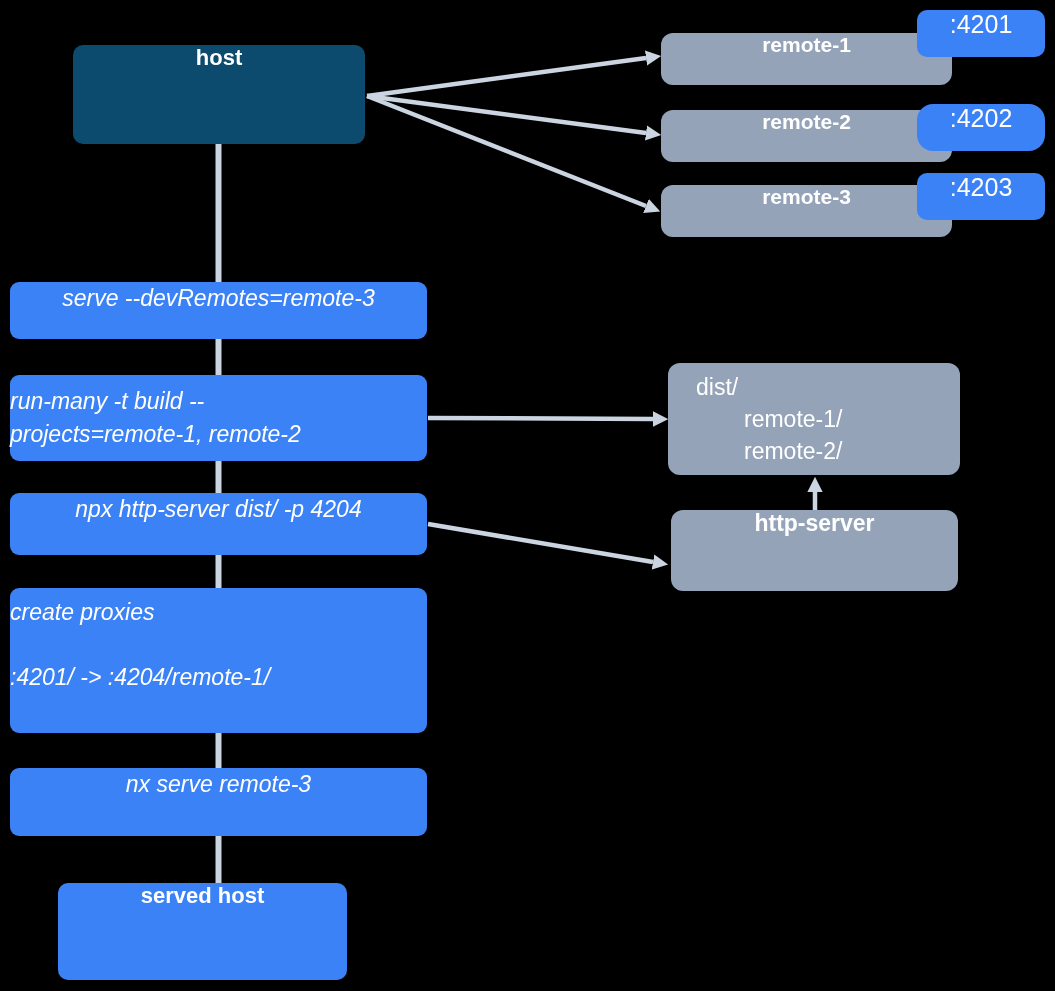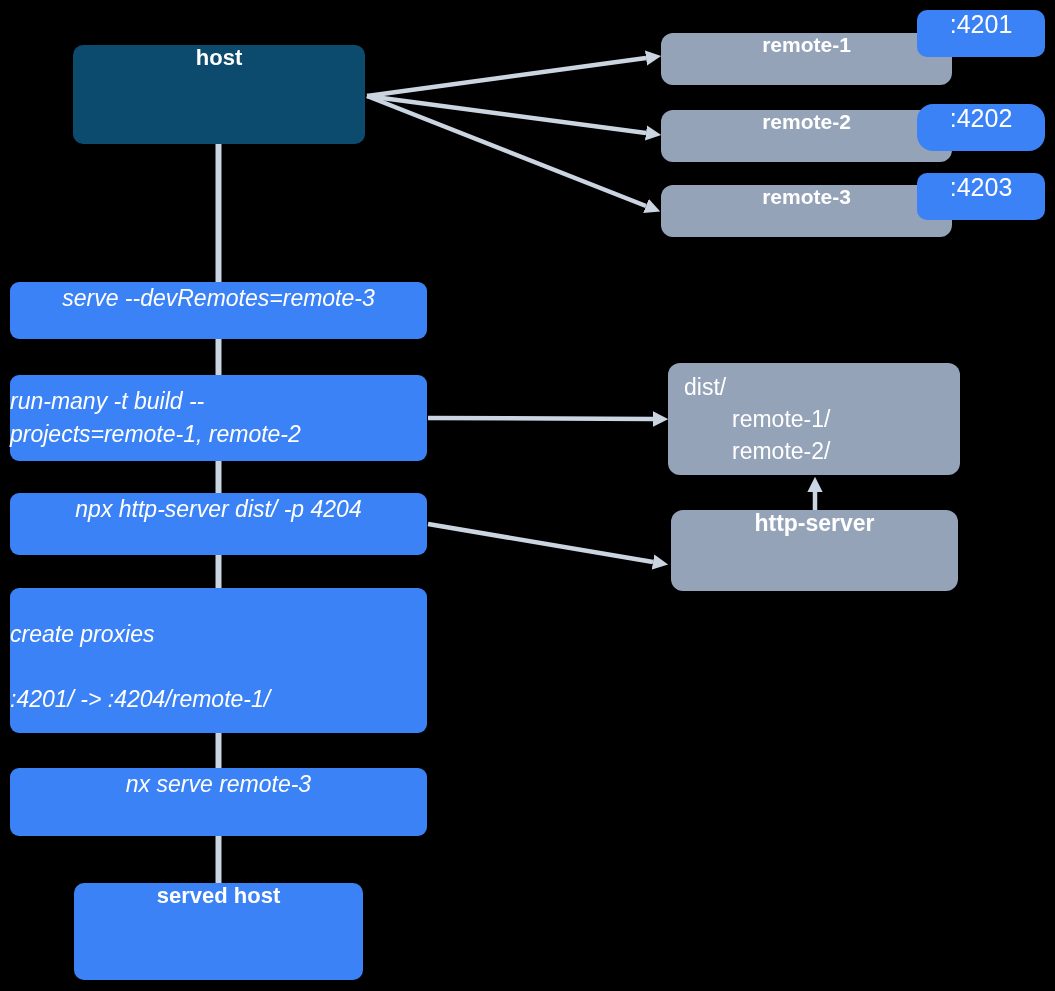--- a/index.html
+++ b/index.html
@@ -26,21 +26,21 @@
     justify-content: center;
     text-align: center;
     z-index: 2;
   }
   .host-node {
     left: 73px; top: 45px; width: 292px; height: 99px;
     background: #0c4a6e; border-radius: 10px;
     font-size: 22px; font-weight: bold;
   }
   .served-host-node {
-    left: 74px; top: 883px; width: 289px; height: 97px;
+    left: 58px; top: 883px; width: 289px; height: 97px;
     background: #3b82f6; border-radius: 10px;
     font-size: 22px; font-weight: bold;
   }
   .remote-node {
     left: 661px; width: 291px; height: 52px;
     background: #94a3b8; border-radius: 12px;
     font-size: 21px; font-weight: bold;
   }
   .remote-1 { top: 33px; }
   .remote-2 { top: 110px; }
@@ -58,30 +58,30 @@
     left: 10px; width: 417px;
     background: #3b82f6; border-radius: 9px;
     font-size: 23px; font-weight: normal;
     line-height: 33px;
     font-style: italic;
   }
   .cmd-serve   { top: 282px; height: 57px; }
   .cmd-build   { top: 375px; height: 86px; flex-direction: column; }
   .cmd-http    { top: 493px; height: 62px; }
   .cmd-proxies { top: 588px; height: 145px; flex-direction: column;
-                 justify-content: flex-start; padding-top: 30px; }
+                 justify-content: flex-start; padding-top: 8px; }
   .cmd-nxserve { top: 768px; height: 68px; }
   .cmd-proxies .spacer { height: 33px; }
   .cmd-proxies .rule { line-height: 31px; }
   .dist-node {
     left: 668px; top: 363px; width: 292px; height: 112px;
     background: #94a3b8; border-radius: 12px;
     font-size: 23px; font-weight: normal;
     flex-direction: column; align-items: flex-start;
-    padding-left: 16px; text-align: left;
+    padding-left: 28px; text-align: left;
     line-height: 32px;
   }
   .dist-node .indented { margin-left: 48px; }
   .http-server-node {
     left: 671px; top: 510px; width: 287px; height: 81px;
     background: #94a3b8; border-radius: 12px;
     font-size: 23px; font-weight: bold;
   }
 </style>
 </head>

